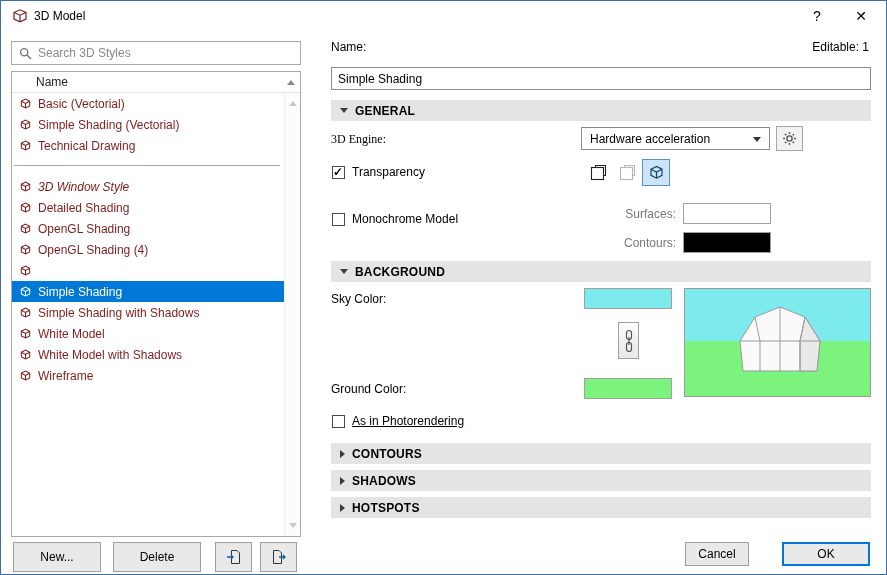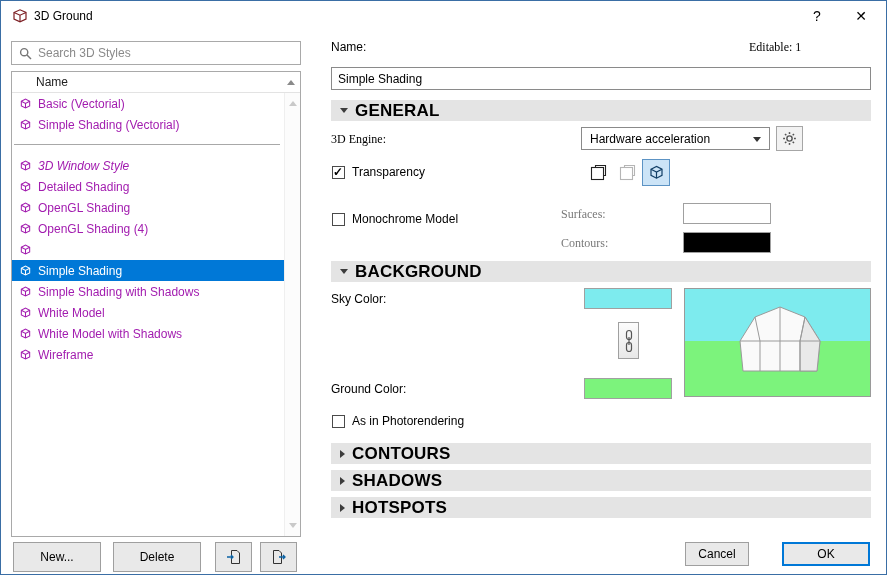--- a/index.html
+++ b/index.html
@@ -28,21 +28,21 @@
 
   .listbox { position:absolute; left:10px; top:70px; width:290px; height:466px;
              border:1px solid #a9a9a9; background:#fff; }
   .list-header { position:absolute; left:0; top:0; right:0; height:21px;
                  border-bottom:1px solid #e3e3e3; display:flex; align-items:center;
                  padding-left:24px; color:#222; }
   .sort-up { position:absolute; right:5px; top:8px; width:0; height:0;
              border-left:4px solid transparent; border-right:4px solid transparent;
              border-bottom:5px solid #8a8a8a; }
   .list-items { position:absolute; left:0; top:21px; right:16px; bottom:0; overflow:hidden; }
-  .list-item { display:flex; align-items:center; height:21px; padding-left:7px; gap:6px; color:#a21caf; }
+  .list-item { display:flex; align-items:center; height:21px; padding-left:7px; gap:6px; color:#7f1d1d; }
   .list-item .lbl { white-space:nowrap; }
   .list-item.selected { background:#0078d7; color:#fff; }
   .list-item.italic .lbl { font-style:italic; }
   .cube { display:flex; width:13px; height:13px; flex:0 0 auto; }
   .list-sep { height:20px; position:relative; }
   .list-sep i { position:absolute; left:2px; right:4px; top:9px; border-top:1px solid #a8a8a8; }
   .scrollbar { position:absolute; top:21px; right:0; bottom:0; width:16px;
                background:#fcfcfc; border-left:1px solid #efefef; }
   .sb-tri { position:absolute; left:4px; width:0; height:0;
             border-left:4px solid transparent; border-right:4px solid transparent; }
@@ -52,28 +52,28 @@
   
   .btn { position:absolute; height:30px; background:#e9e9e9; border:1px solid #9f9f9f;
          font:12px "Liberation Sans",sans-serif; display:flex; align-items:center;
          justify-content:center; cursor:default; }
   .btn.default { border-color:#0078d7; box-shadow:inset 0 0 0 1px #0078d7; }
   .icon-btn { display:flex; align-items:center; justify-content:center; }
 
   
   .label { position:absolute; color:#000; }
   .label.dim { color:#787878; }
-  .r-align { text-align:left;font-family:Liberation Serif, serif; }
+  .r-align { text-align:right; }
 
   .text-input { position:absolute; border:1px solid #8a8a8a; background:#fff;
                 font:12px "Liberation Sans",sans-serif; padding:0 6px; outline:none; }
 
   .secbar { position:absolute; left:330px; width:540px; height:21px; background:#e4e4e4;
             display:flex; align-items:center; padding-left:9px; cursor:default; }
-  .sectitle { font-weight:bold; font-size:17px; letter-spacing:.2px;text-align:center; }
+  .sectitle { font-weight:bold; font-size:12px; letter-spacing:.2px;text-align:center; }
   .tri { display:inline-block; width:0; height:0; margin-right:7px; }
   .tri.down { border-left:4px solid transparent; border-right:4px solid transparent;
               border-top:5px solid #3c3c3c; }
   .tri.right { border-top:4px solid transparent; border-bottom:4px solid transparent;
                border-left:5px solid #3c3c3c; }
 
   .dropdown { position:absolute; left:580px; top:126px; width:189px; height:23px;
               border:1px solid #8a8a8a; background:#fff; display:flex; align-items:center;
               padding:0 22px 0 8px; }
   .dd-arrow { position:absolute; right:8px; top:9px; width:0; height:0;
@@ -110,21 +110,21 @@
 
 <div class="dialog">
 
   <div class="titlebar">
     <span class="app-icon">
       <svg width="17" height="16" viewBox="0 0 17 16" fill="none" stroke="#7d1f24" stroke-width="1.2">
         <path d="M3 4.5 L9 1.8 L15 4.5 V11 L9 13.8 L3 11 Z" fill="#fff"></path>
         <path d="M3 4.5 L9 7.2 L15 4.5 M9 7.2 V13.8"></path>
       </svg>
     </span>
-    <span class="title-text">3D Ground</span>
+    <span class="title-text">3D Model</span>
     <span class="tb-btn help-btn">?</span>
     <span class="tb-btn close-btn">✕</span>
   </div>
 
   <div class="searchbox">
     <svg width="13" height="13" viewBox="0 0 13 13" fill="none" stroke="#767676" stroke-width="1.4">
       <circle cx="5.2" cy="5.2" r="3.6"></circle>
         <path d="M8 8 L12 12"></path>
     </svg>
     <input type="text" placeholder="Search 3D Styles" style="">
@@ -146,20 +146,29 @@
           <span class="lbl">Basic (Vectorial)</span>
         </div>
         <div class="list-item">
           <span class="cube">
             <svg width="13" height="13" viewBox="0 0 14 14" fill="none" stroke="currentColor" stroke-width="1.1">
               <path d="M2.5 4.6 L7 2.3 L11.5 4.6 V9.6 L7 11.9 L2.5 9.6 Z"></path>
               <path d="M2.5 4.6 L7 6.9 L11.5 4.6 M7 6.9 V11.9"></path>
             </svg>
           </span>
           <span class="lbl">Simple Shading (Vectorial)</span>
+        </div>
+        <div class="list-item">
+          <span class="cube">
+            <svg width="13" height="13" viewBox="0 0 14 14" fill="none" stroke="currentColor" stroke-width="1.1">
+              <path d="M2.5 4.6 L7 2.3 L11.5 4.6 V9.6 L7 11.9 L2.5 9.6 Z"></path>
+              <path d="M2.5 4.6 L7 6.9 L11.5 4.6 M7 6.9 V11.9"></path>
+            </svg>
+          </span>
+          <span class="lbl">Technical Drawing</span>
         </div>
         <div class="list-sep">
           <i></i>
         </div>
         <div class="list-item italic">
           <span class="cube">
             <svg width="13" height="13" viewBox="0 0 14 14" fill="none" stroke="currentColor" stroke-width="1.1">
               <path d="M2.5 4.6 L7 2.3 L11.5 4.6 V9.6 L7 11.9 L2.5 9.6 Z"></path>
               <path d="M2.5 4.6 L7 6.9 L11.5 4.6 M7 6.9 V11.9"></path>
             </svg>
@@ -354,21 +363,21 @@
       <rect x="2.5" y="1.5" width="5" height="9" rx="2.5"></rect>
       <rect x="2.5" y="13.5" width="5" height="9" rx="2.5"></rect>
       <path d="M5 8 V16"></path>
     </svg>
   </div>
 
   <span class="label" style="left:330px; top:381px;">Ground Color:</span>
   <span class="swatch" style="left: 583px; top: 377px; width: 88px; height: 21px; background: rgb(124, 243, 124);"></span>
 
   <span class="checkbox" style="left:331px; top:414px;"></span>
-  <span class="label" style="left:351px; top:413px;">As in Photorendering</span>
+  <span class="label" style="left:351px; top:413px;text-decoration:underline;">As in Photorendering</span>
 
   <div class="secbar" style="top:442px;">
     <span class="tri right"></span>
     <span class="sectitle">CONTOURS</span>
   </div>
   <div class="secbar" style="top:469px;">
     <span class="tri right"></span>
     <span class="sectitle">SHADOWS</span>
   </div>
   <div class="secbar" style="top:496px;">

